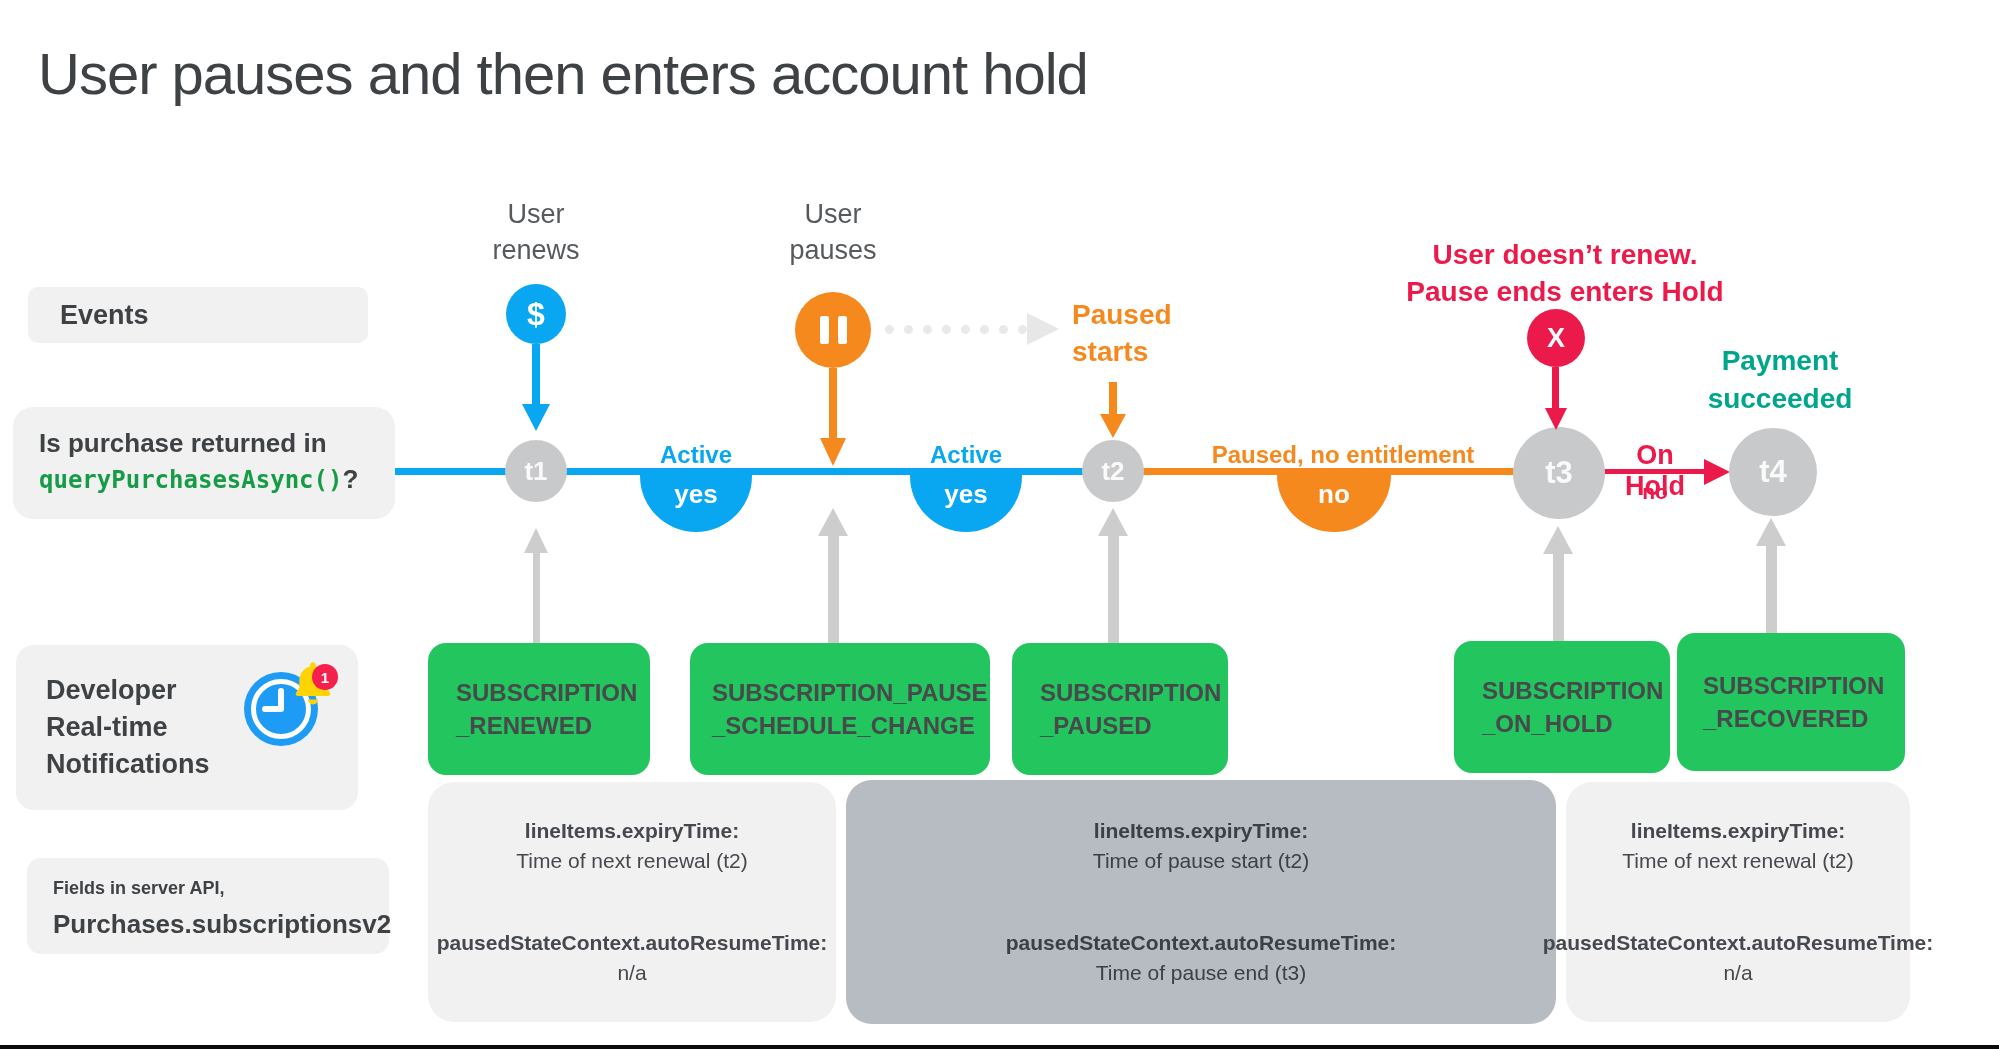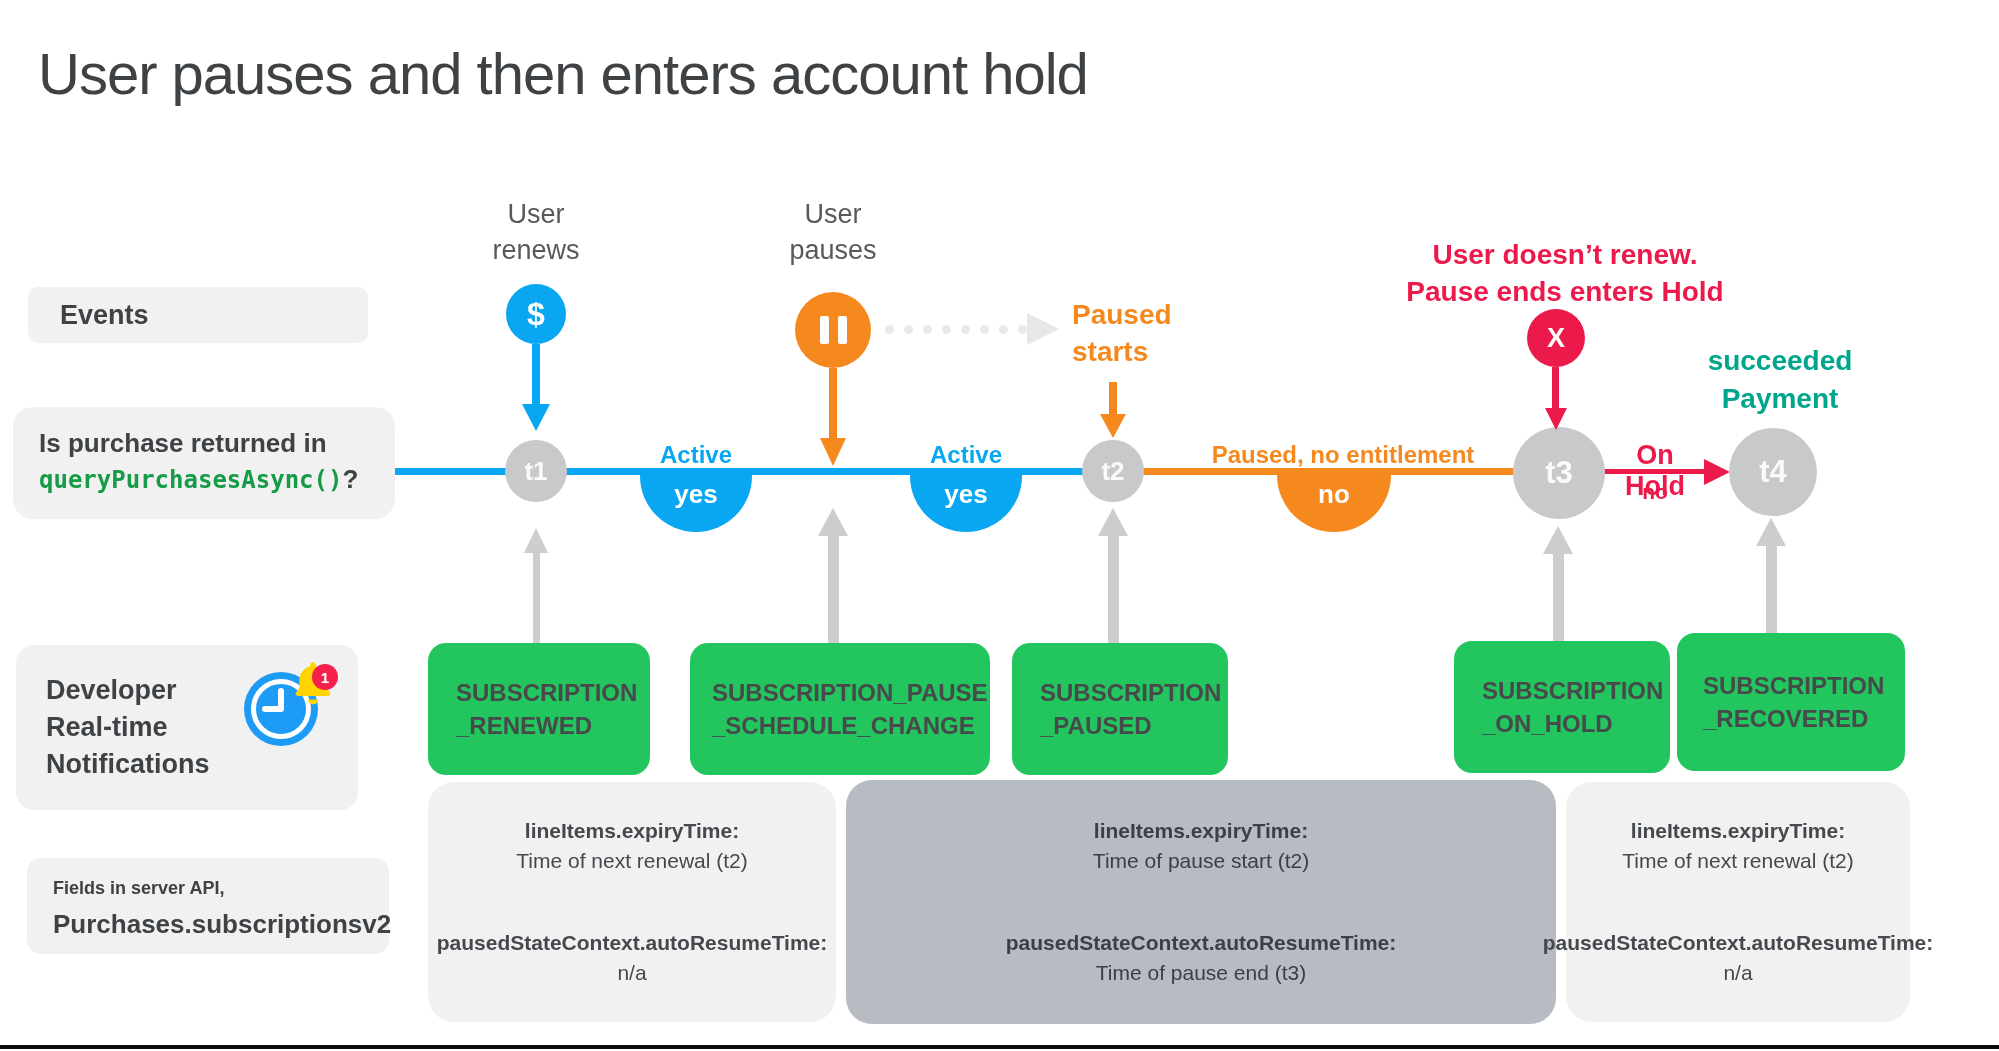--- a/index.html
+++ b/index.html
@@ -40,22 +40,22 @@
   </div>
   <div class="abs ctr" style="left:743px;top:196px;width:180px;font-size:27px;line-height:36px;color:#565A5D;">
     <div>User</div>
     <div>pauses</div>
   </div>
   <div class="abs ctr bold" style="left:1340px;top:236px;width:450px;font-size:28px;line-height:37px;color:#EC1A4B;">
     <div>User doesn’t renew.</div>
     <div>Pause ends enters Hold</div>
   </div>
   <div class="abs ctr bold" style="left:1665px;top:342px;width:230px;font-size:28px;line-height:38px;color:#00A68C;">
+    <div>Payment</div>
     <div>succeeded</div>
-    <div>Payment</div>
   </div>
 
   <div class="abs graybox" style="left:28px;top:287px;width:340px;height:56px;border-radius:10px;display:flex;align-items:center;padding-left:32px;">
     <span class="bold" style="font-size:27px;color:#3E4245;">Events</span>
   </div>
 
   <div class="abs graybox" style="left:13px;top:407px;width:382px;height:112px;border-radius:20px;display:flex;flex-direction:column;justify-content:center;padding-left:26px;">
     <div class="bold" style="font-size:26px;line-height:36px;color:#3E4245;">Is purchase returned in</div>
     <div style="line-height:36px;">
       <span class="code" style="font-size:24px;color:#169C46;">queryPurchasesAsync()</span><span class="bold" style="font-size:26px;color:#3E4245;">?</span>

